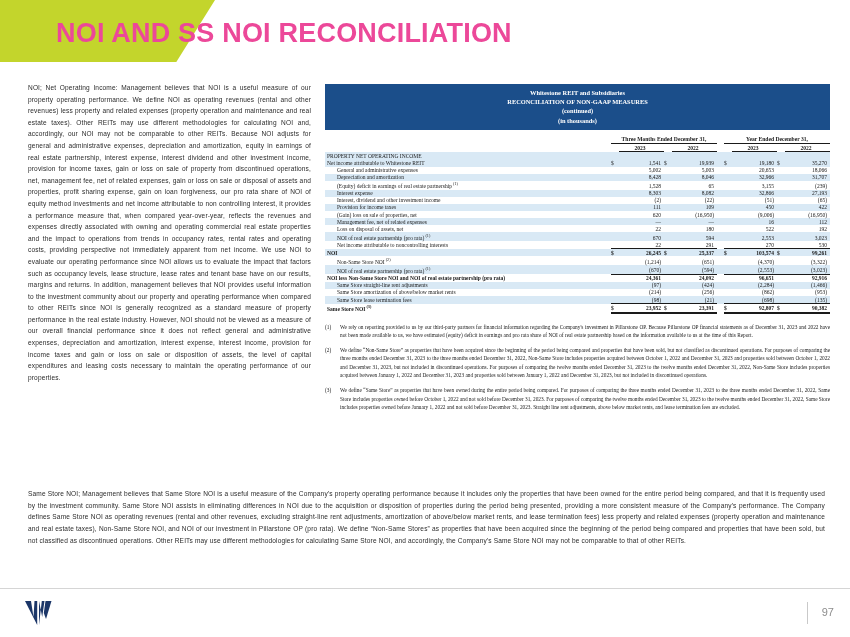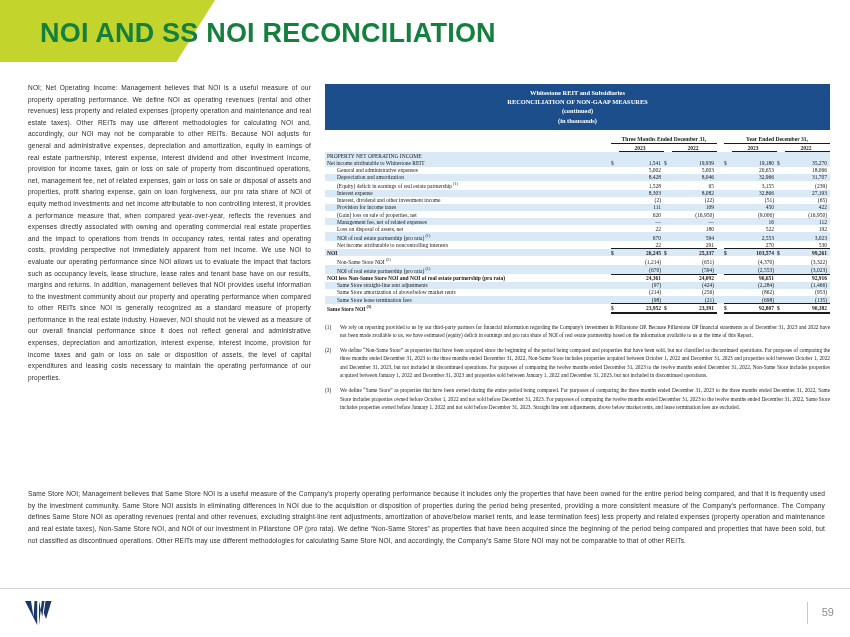--- a/index.html
+++ b/index.html
@@ -26,26 +26,26 @@
   #header-green {
     position: absolute;
     left: 0; top: 0;
     width: 215px;
     height: 62px;
     background: #c3d52c;
     clip-path: polygon(0 0, 100% 0, 82% 100%, 0 100%);
   }
   #slide-title {
     position: absolute;
-    left: 40px;
+    left: 56px;
     top: 18px;
     font-size: 27px;
     font-weight: bold;
     letter-spacing: 0.2px;
-    color: #15803d;
+    color: #ec4899;
     white-space: nowrap;
   }
 
   
   #left-col {
     position: absolute;
     left: 28px;
     top: 82px;
     width: 283px;
     font-size: 6.55px;
@@ -506,13 +506,13 @@
 
 <div id="bottom-para">Same Store NOI; Management believes that Same Store NOI is a useful measure of the Company's property operating performance because it includes only the properties that have been owned for the entire period being compared, and that it is frequently used by the investment community. Same Store NOI assists in eliminating differences in NOI due to the acquisition or disposition of properties during the period being presented, providing a more consistent measure of the Company's performance. The Company defines Same Store NOI as operating revenues (rental and other revenues, excluding straight-line rent adjustments, amortization of above/below market rents, and lease termination fees) less property and related expenses (property operation and maintenance and real estate taxes), Non-Same Store NOI, and NOI of our investment in Pillarstone OP (pro rata). We define “Non-Same Stores” as properties that have been acquired since the beginning of the period being compared and properties that have been sold, but not classified as discontinued operations. Other REITs may use different methodologies for calculating Same Store NOI, and accordingly, the Company's Same Store NOI may not be comparable to that of other REITs.</div>
 
 <div id="footer-rule"></div>
 <svg id="logo" viewBox="0 0 30 26">
   <path d="M1,1 L7,1 L9.5,17 L10.5,1 L13.2,1 L13.2,25 Z" fill="#1b3668"></path>
   <path d="M15.0,1 L15.0,25 L17.8,1 L20.5,1 L18.2,17 Z" fill="#1b3668"></path>
   <path d="M21.5,1 L27.5,1 L22.0,19 L19.8,13 Z" fill="#1b3668"></path>
 </svg>
 <div id="page-sep"></div>
-<div id="page-num">59</div>
+<div id="page-num">97</div>
 
 </body></html>

